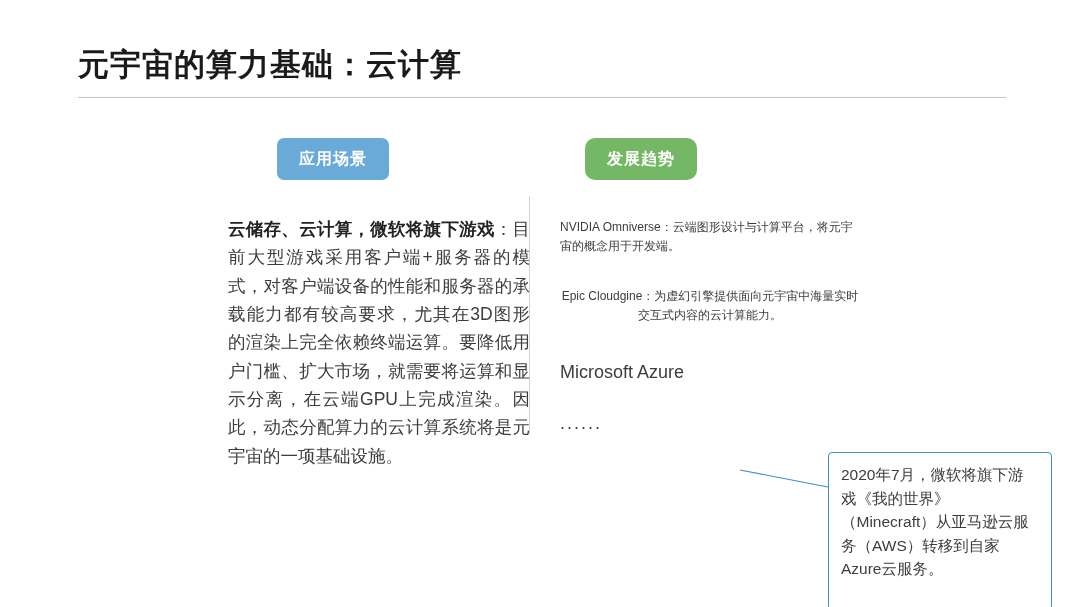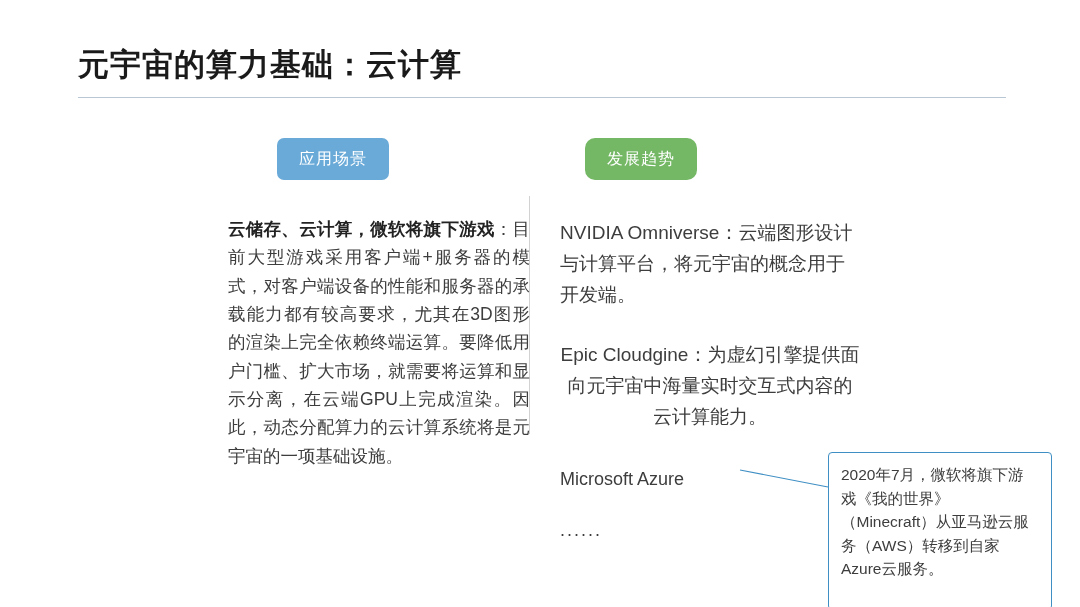--- a/index.html
+++ b/index.html
@@ -55,21 +55,21 @@
     top: 196px;
     width: 1px;
     height: 238px;
     background: #d2d2d2;
   }
   .pill {
     display: inline-block;
     border-radius: 7px;
     color: #ffffff;
     font-size: 16px;
-    font-weight: normal;
+    font-weight: bold;
     text-align: center;
     padding: 13px 22px;
     letter-spacing: 1px;
     line-height: 1;
   }
   .pill-blue {
     background: #6aaad8;
     margin-left: 49px;
   }
   .pill-green {
@@ -82,21 +82,21 @@
     font-size: 17.5px;
     line-height: 1.62;
     color: #3d3d3d;
     text-align: justify;
   }
   .body-text b {
     font-weight: bold;
     color: #222;
   }
   .right-block {
-    font-size: 19px;
+    font-size: 12px;
     line-height: 1.62;
     color: #3d3d3d;
   }
   .right-block.first { margin-top: 38px; }
   .right-block.spaced { margin-top: 30px; text-align: center; }
   .right-item {
     font-size: 18px;
     color: #3d3d3d;
   }
   .right-item.m1 { margin-top: 36px; }

